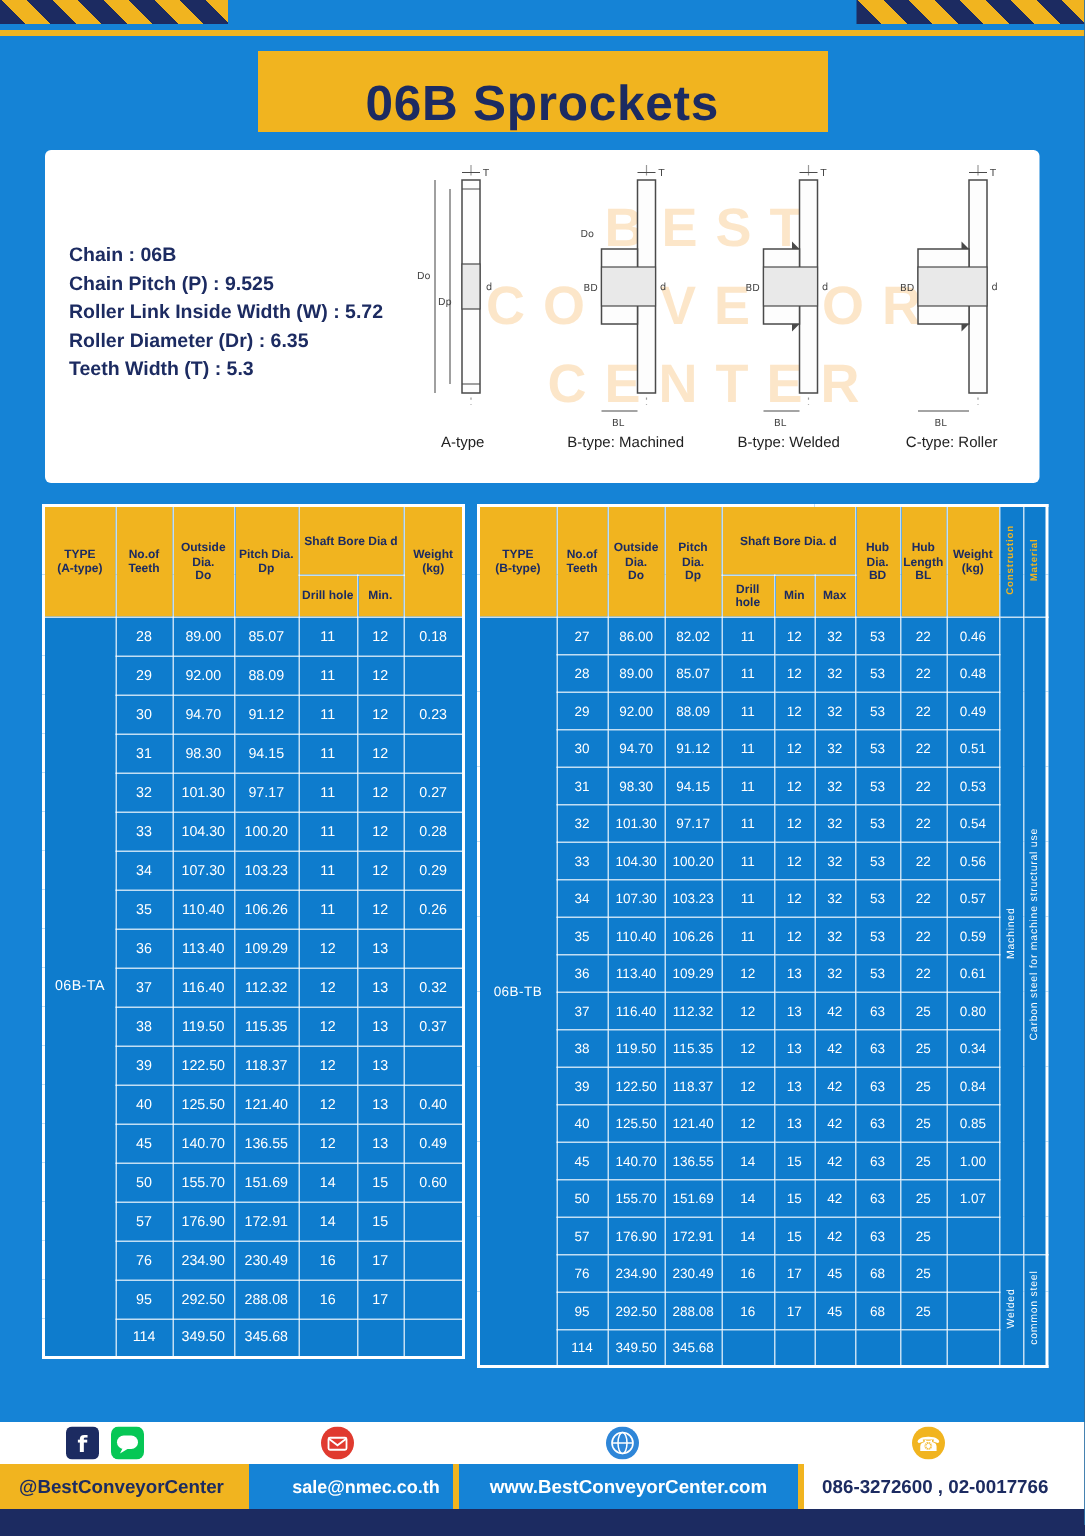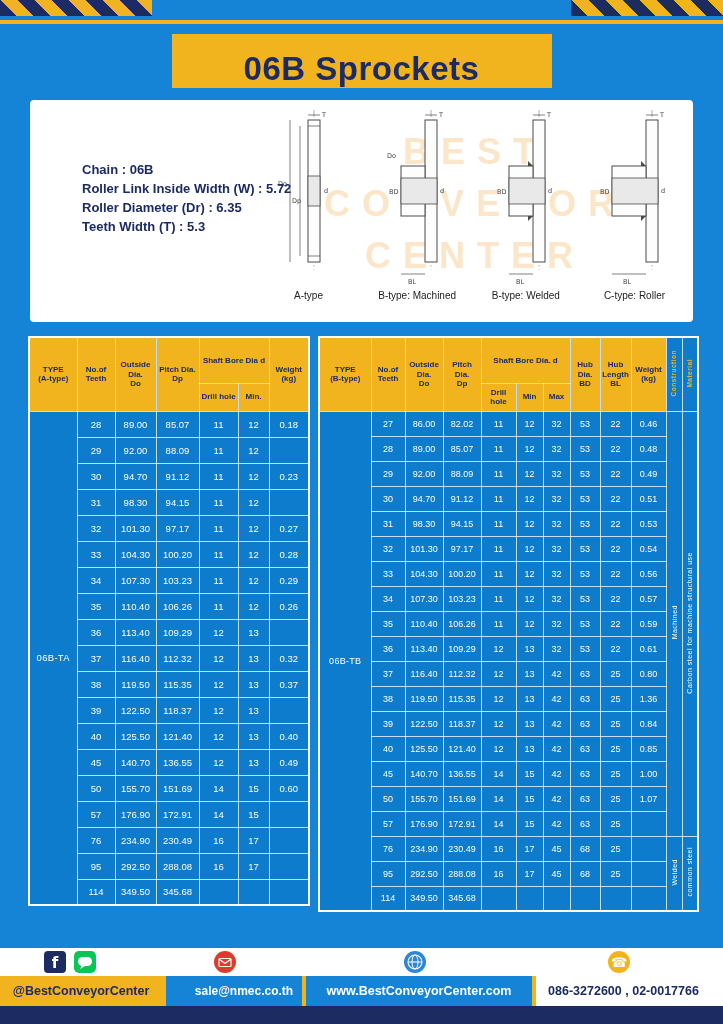--- a/index.html
+++ b/index.html
@@ -13,21 +13,21 @@
   .top-line { position:absolute; top:20px; left:0; right:0; height:4px; background:#f1b41f; }
 
   
   .banner { position:absolute; top:34px; left:50%; transform:translateX(-50%);
     width:380px; height:54px; background:#f1b41f; display:flex; align-items:center; justify-content:center; }
   .banner h1 { color:#1c2b61; font-size:33px; font-weight:bold; letter-spacing:.5px;margin-top:16px; }
 
   
   .spec-panel { position:absolute; top:100px; left:30px; width:663px; height:222px;
     background:#fff; border-radius:4px; }
-  .spec-list { position:absolute; left:16px; top:60px; z-index:2;margin-left:36px; }
+  .spec-list { position:absolute; left:16px; top:60px; z-index:2; }
   .spec-list div { color:#1c2b61; font-weight:bold; font-size:13px; line-height:19px; }
   .watermark { position:absolute; left:235px; top:26px; width:420px; text-align:center; z-index:0; }
   .watermark div { font-size:36px; font-weight:bold; letter-spacing:12px; line-height:52px; color:rgba(243,166,60,.28); }
   .diagrams { position:absolute; left:228px; top:8px; width:427px; height:206px;
     display:flex; justify-content:space-between; z-index:1; }
   .diag { width:101px; text-align:center; }
   .diag svg { display:block; margin:0 auto; }
   .diag-label { font-size:10px; color:#222; margin-top:2px; }
 
   
@@ -80,20 +80,21 @@
 
   <div class="spec-panel">
     <div class="watermark">
       <div>BEST</div>
       <div>CONVEYOR</div>
       <div>CENTER</div>
     </div>
 
     <div class="spec-list">
       <div>Chain : 06B</div>
+      <div>Chain Pitch (P) : 9.525</div>
       <div>Roller Link Inside Width (W) : 5.72</div>
       <div>Roller Diameter (Dr) : 6.35</div>
       <div>Teeth Width (T) : 5.3</div>
     </div>
 
     <div class="diagrams">
 
       <div class="diag">
         <svg width="101" height="180" viewBox="0 0 101 180">
           <line x1="56" y1="2" x2="56" y2="162" stroke="#999" stroke-width="0.8" stroke-dasharray="7 3 1.5 3"></line>
@@ -553,21 +554,21 @@
           </tr>
           <tr>
             <td>38</td>
             <td>119.50</td>
             <td>115.35</td>
             <td>12</td>
             <td>13</td>
             <td>42</td>
             <td>63</td>
             <td>25</td>
-            <td>1.36</td>
+            <td>0.34</td>
           </tr>
           <tr>
             <td>39</td>
             <td>122.50</td>
             <td>118.37</td>
             <td>12</td>
             <td>13</td>
             <td>42</td>
             <td>63</td>
             <td>25</td>

